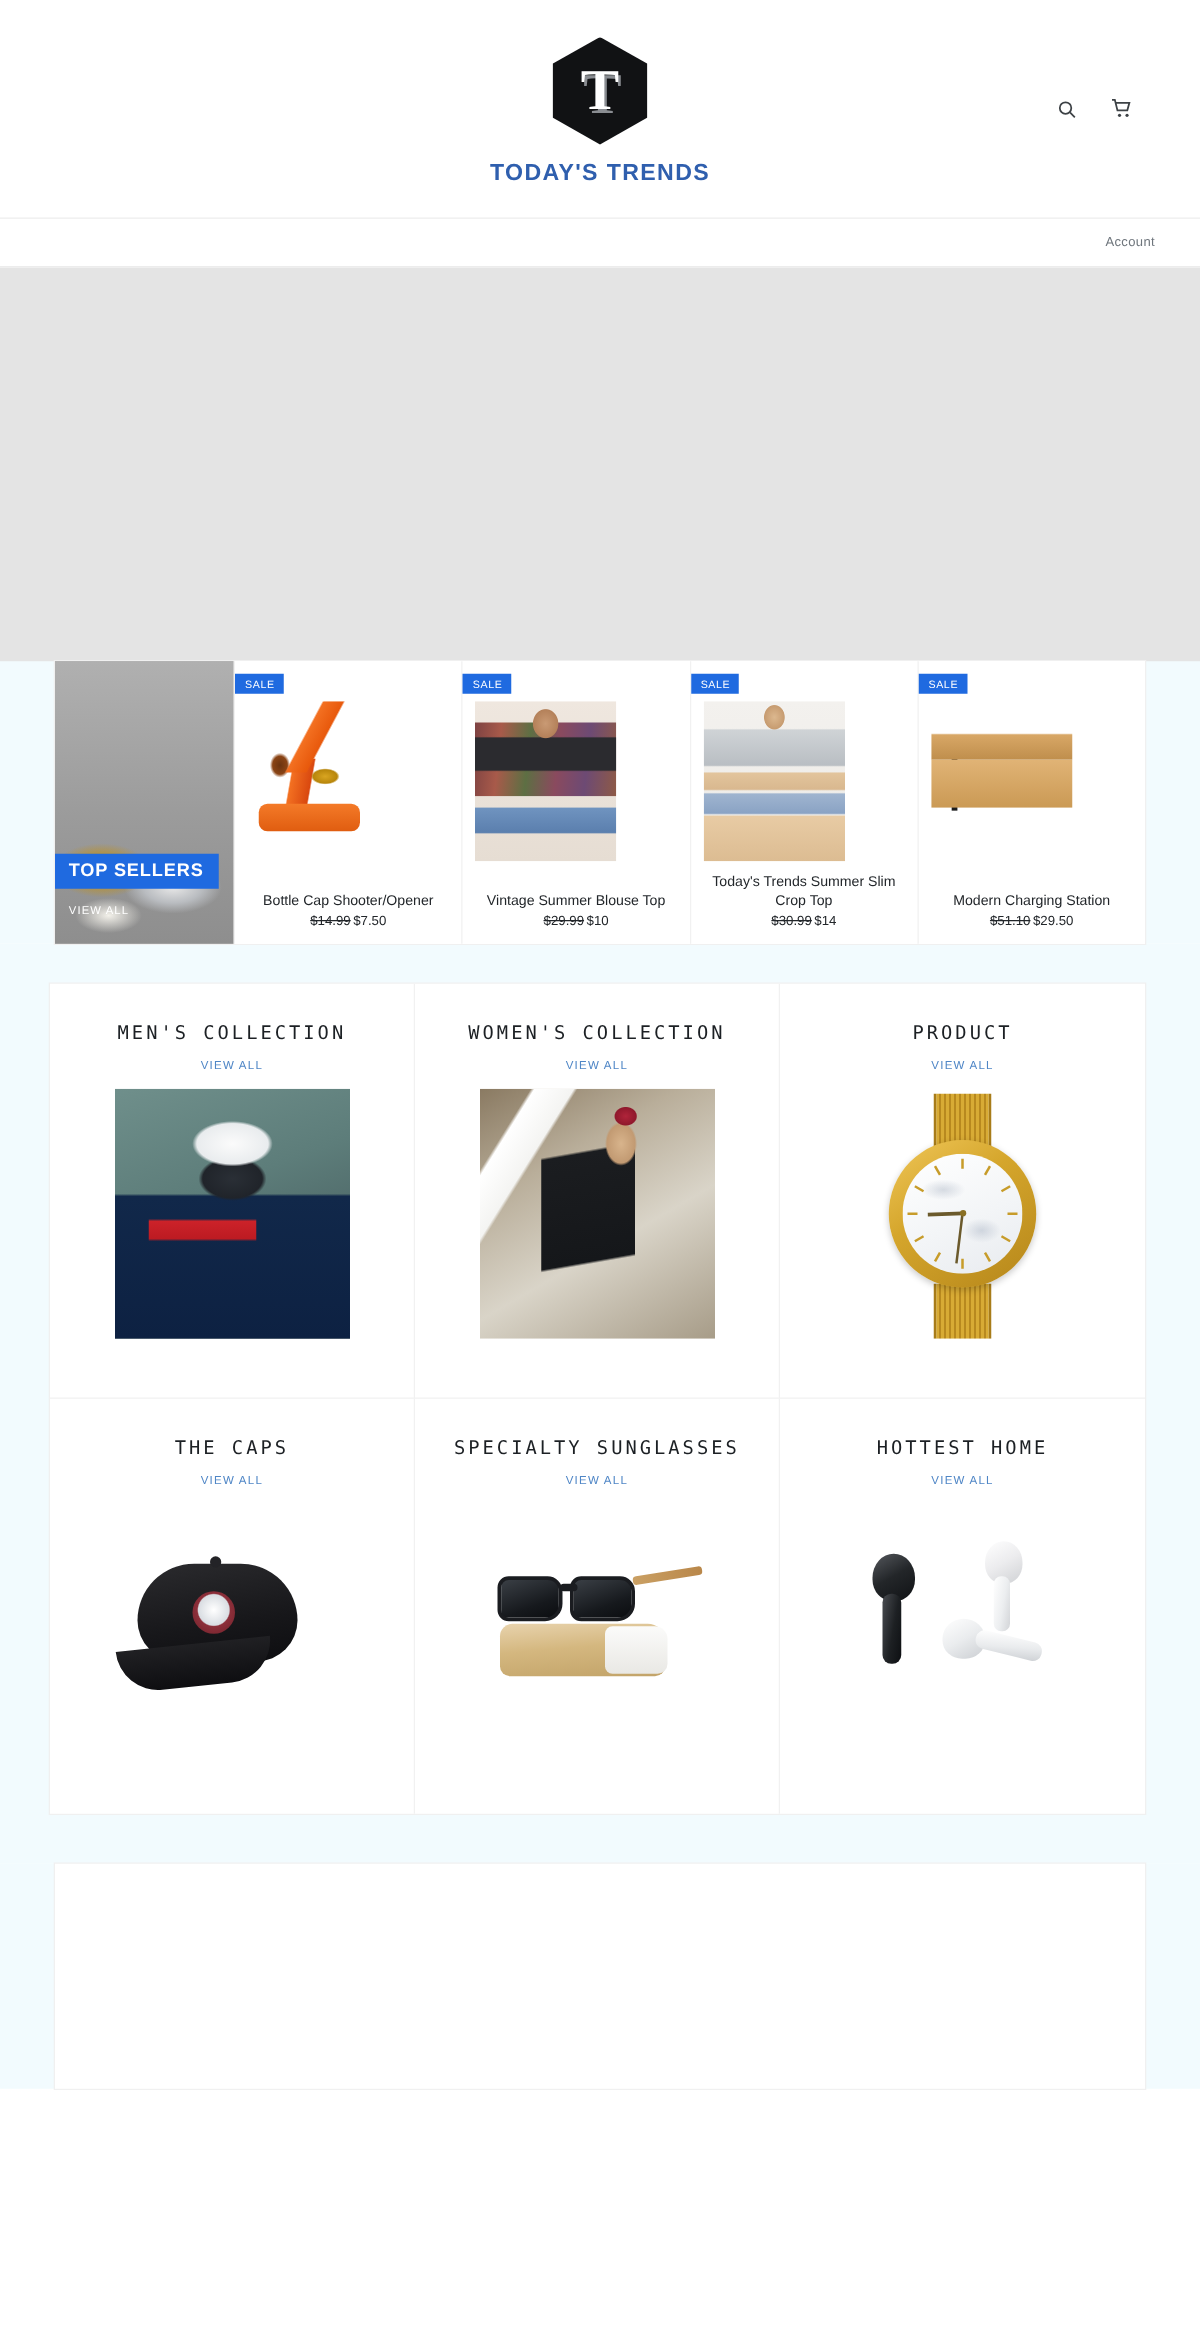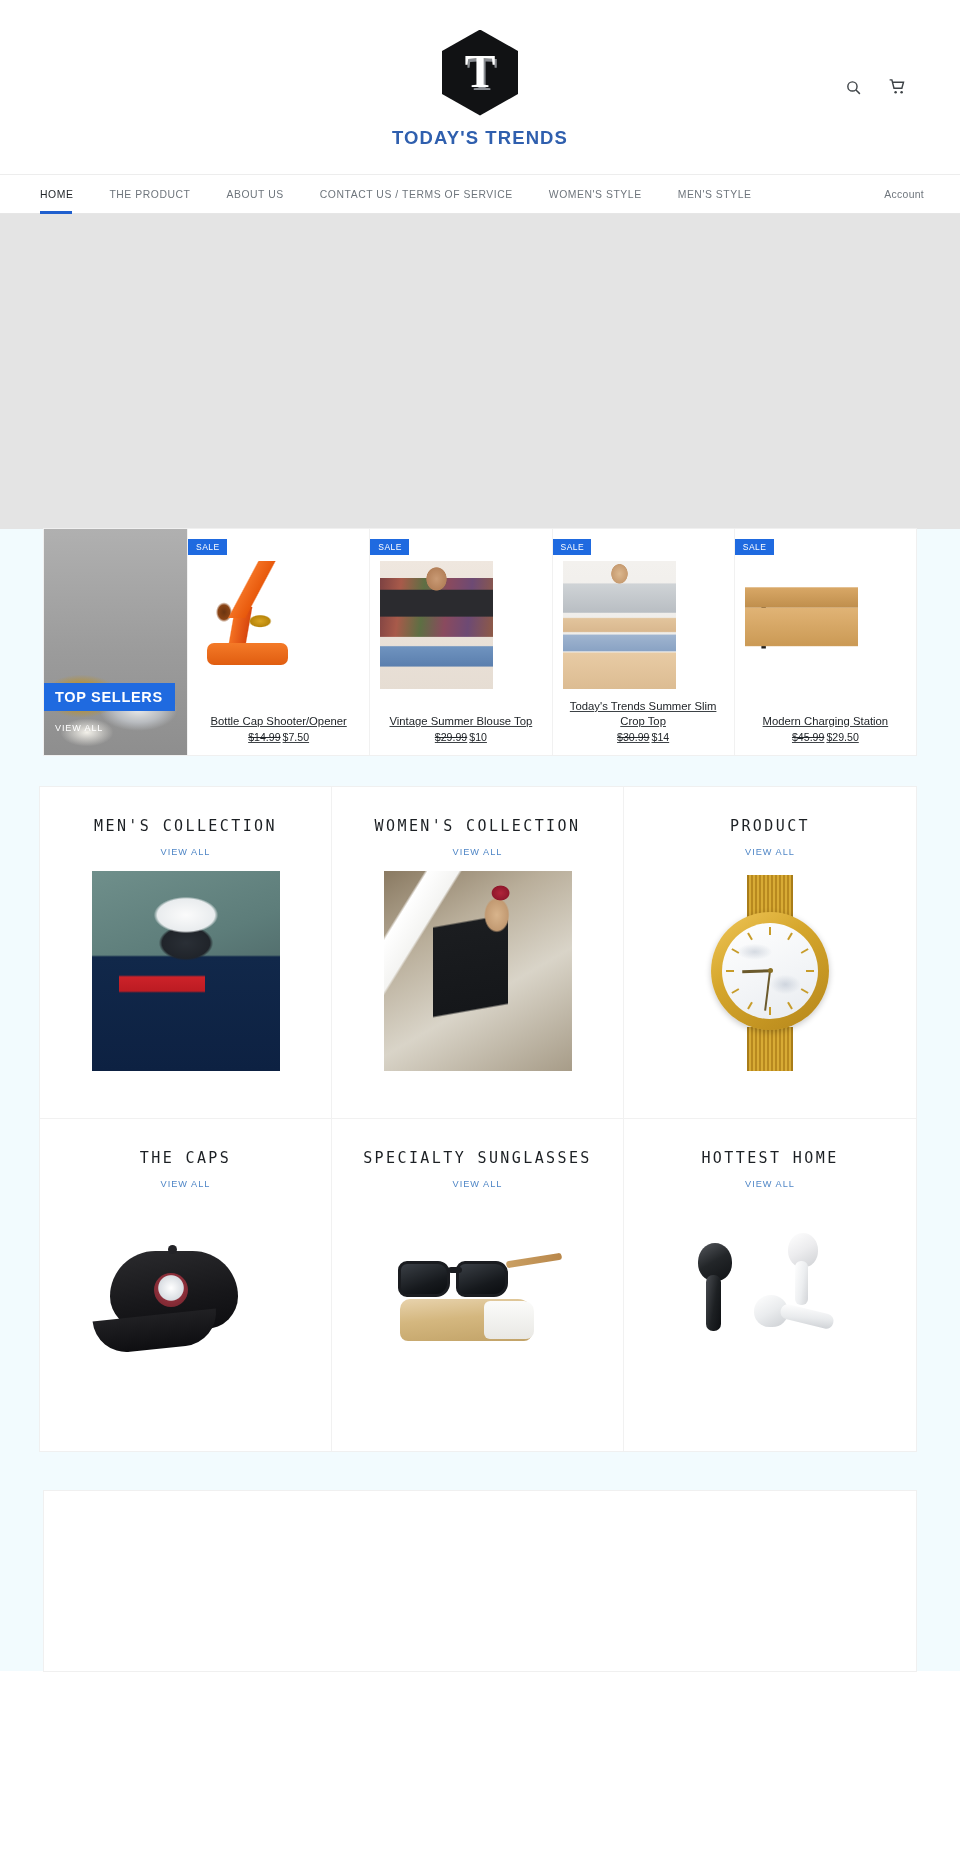--- a/index.html
+++ b/index.html
@@ -219,21 +219,20 @@
     margin-top: 20px;
     background: #ffffff;
     position: relative;
     overflow: hidden;
   }
   .seller-meta {
     margin-top: auto;
     padding-bottom: 12px;
     text-align: center;
     width: 100%;
-    text-decoration: underline;
   }
   .seller-title {
     font-size: 11.3px;
     line-height: 1.28;
     color: #22262a;
     margin-bottom: 3px;
   }
   .seller-price { font-size: 10.6px; color: #22262a; white-space: nowrap; }
   .price-old { text-decoration: line-through; color: #22262a; }
   .price-new { margin-left: 2px; }
@@ -514,28 +513,20 @@
         <path d="M1.5 2.5h3l2.8 11.2h10.5l2.2-8H6"></path>
         <circle cx="9.5" cy="19" r="1.7" fill="currentColor" stroke="none"></circle>
         <circle cx="17.5" cy="19" r="1.7" fill="currentColor" stroke="none"></circle>
       </svg>
     </div>
   </div>
 
 </header>
 
 <nav class="nav-bar">
-  <ul class="nav-list">
-    <li class="nav-item active">HOME</li>
-    <li class="nav-item">THE PRODUCT</li>
-    <li class="nav-item">ABOUT US</li>
-    <li class="nav-item">CONTACT US / TERMS OF SERVICE</li>
-    <li class="nav-item">WOMEN'S STYLE</li>
-    <li class="nav-item">MEN'S STYLE</li>
-  </ul>
   <div class="nav-account">Account</div>
 </nav>
 
 <section class="hero"></section>
 
 <section class="sellers-wrap">
   <div class="sellers-row">
 
     <div class="seller-promo">
       <div class="promo-img"></div>
@@ -583,21 +574,21 @@
     </div>
 
     <div class="seller-card">
       <div class="sale-badge">SALE</div>
       <div class="seller-thumb">
         <div class="art-charger"></div>
       </div>
       <div class="seller-meta">
         <div class="seller-title">Modern Charging Station</div>
         <div class="seller-price">
-          <span class="price-old">$45.99</span><span class="price-new">$29.50</span>
+          <span class="price-old">$51.10</span><span class="price-new">$29.50</span>
         </div>
       </div>
     </div>
 
   </div>
 </section>
 
 <section class="collections">
   <div class="coll-grid">
 

